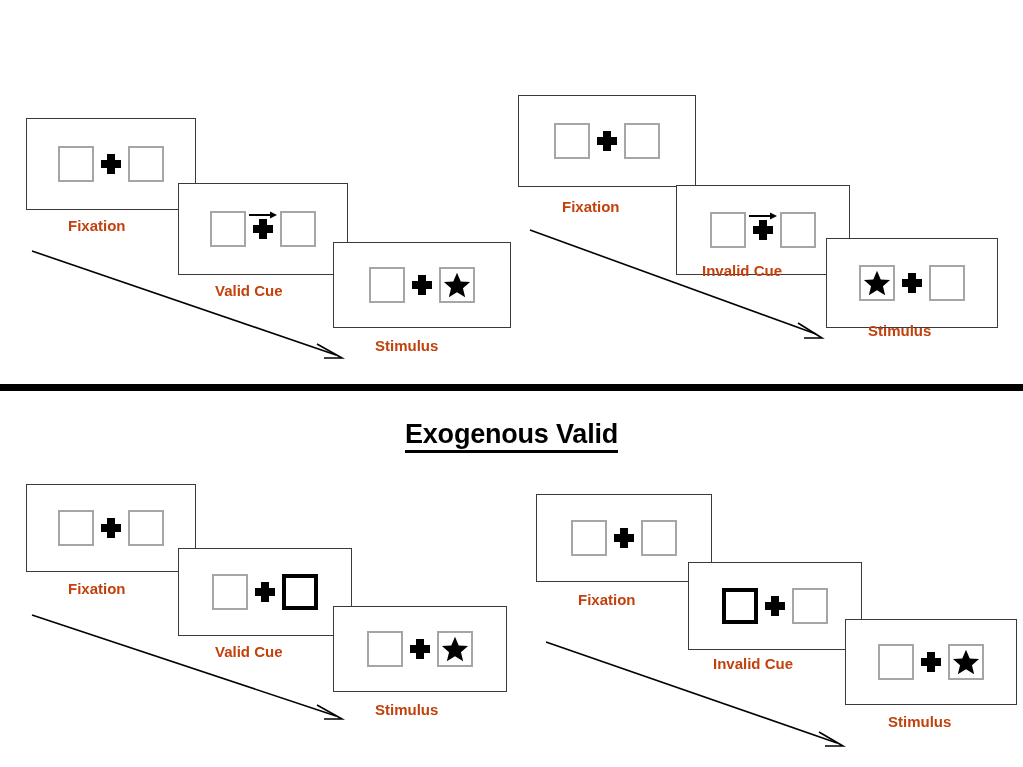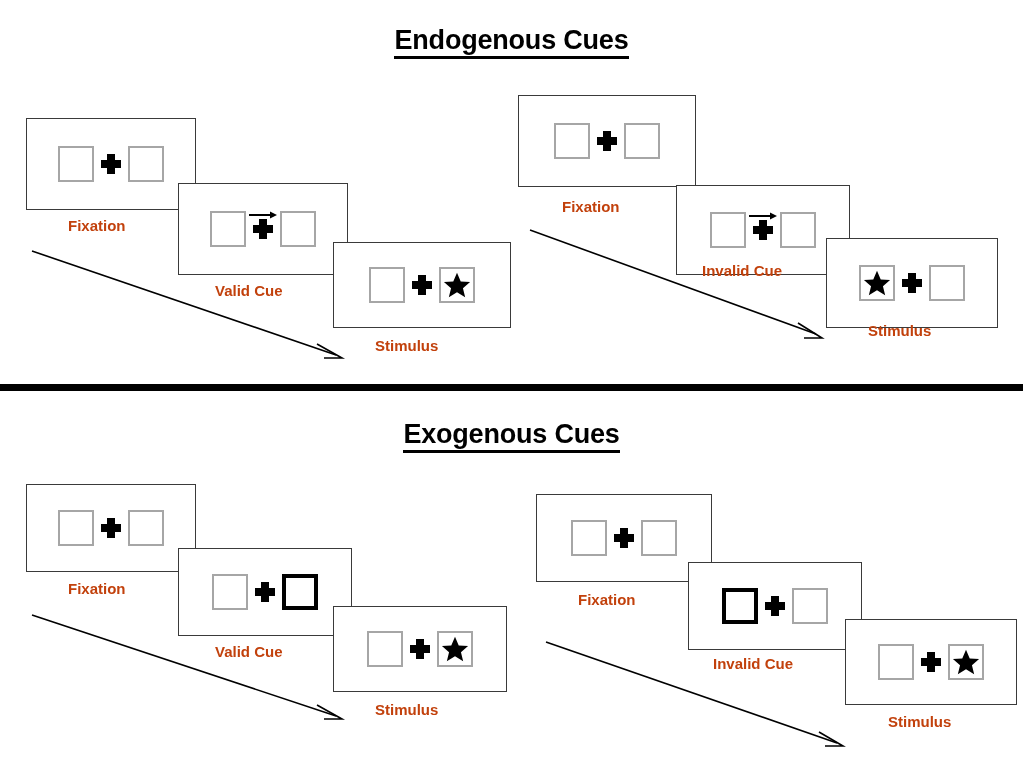--- a/index.html
+++ b/index.html
@@ -73,23 +73,20 @@
   }
 
   
   .flow-arrow{position:absolute;pointer-events:none;}
 </style>
 </head>
 <body>
 
 <div class="stage">
 
-  <div class="section-title" style="left:0;top:25px;">
-    <span>Endogenous Cues</span>
-  </div>
 
   <div class="frame" style="left:26px;top:118px;width:170px;height:92px;">
     <div class="frame-inner">
       <div class="row">
         <div class="sq"></div>
         <div class="plus">
           <div class="pv"></div>
             <div class="ph"></div>
         </div>
         <div class="sq"></div>
@@ -190,21 +187,21 @@
   <div class="caption" style="left:868px;top:322px;">Stimulus</div>
 
   <svg class="flow-arrow" style="left:524px;top:222px;width:310px;height:126px;" viewBox="0 0 310 126">
     <line x1="6" y1="8" x2="292" y2="112" stroke="#000" stroke-width="1.6"></line>
     <polyline points="274,101 298,116 280,116" fill="none" stroke="#000" stroke-width="1.6"></polyline>
   </svg>
 
   <div class="divider" style="top:384px;"></div>
 
   <div class="section-title" style="left:0;top:419px;">
-    <span>Exogenous Cues</span>
+    <span>Exogenous Valid</span>
   </div>
 
   <div class="frame" style="left:26px;top:484px;width:170px;height:88px;">
     <div class="frame-inner">
       <div class="row">
         <div class="sq"></div>
         <div class="plus">
           <div class="pv"></div>
             <div class="ph"></div>
         </div>

